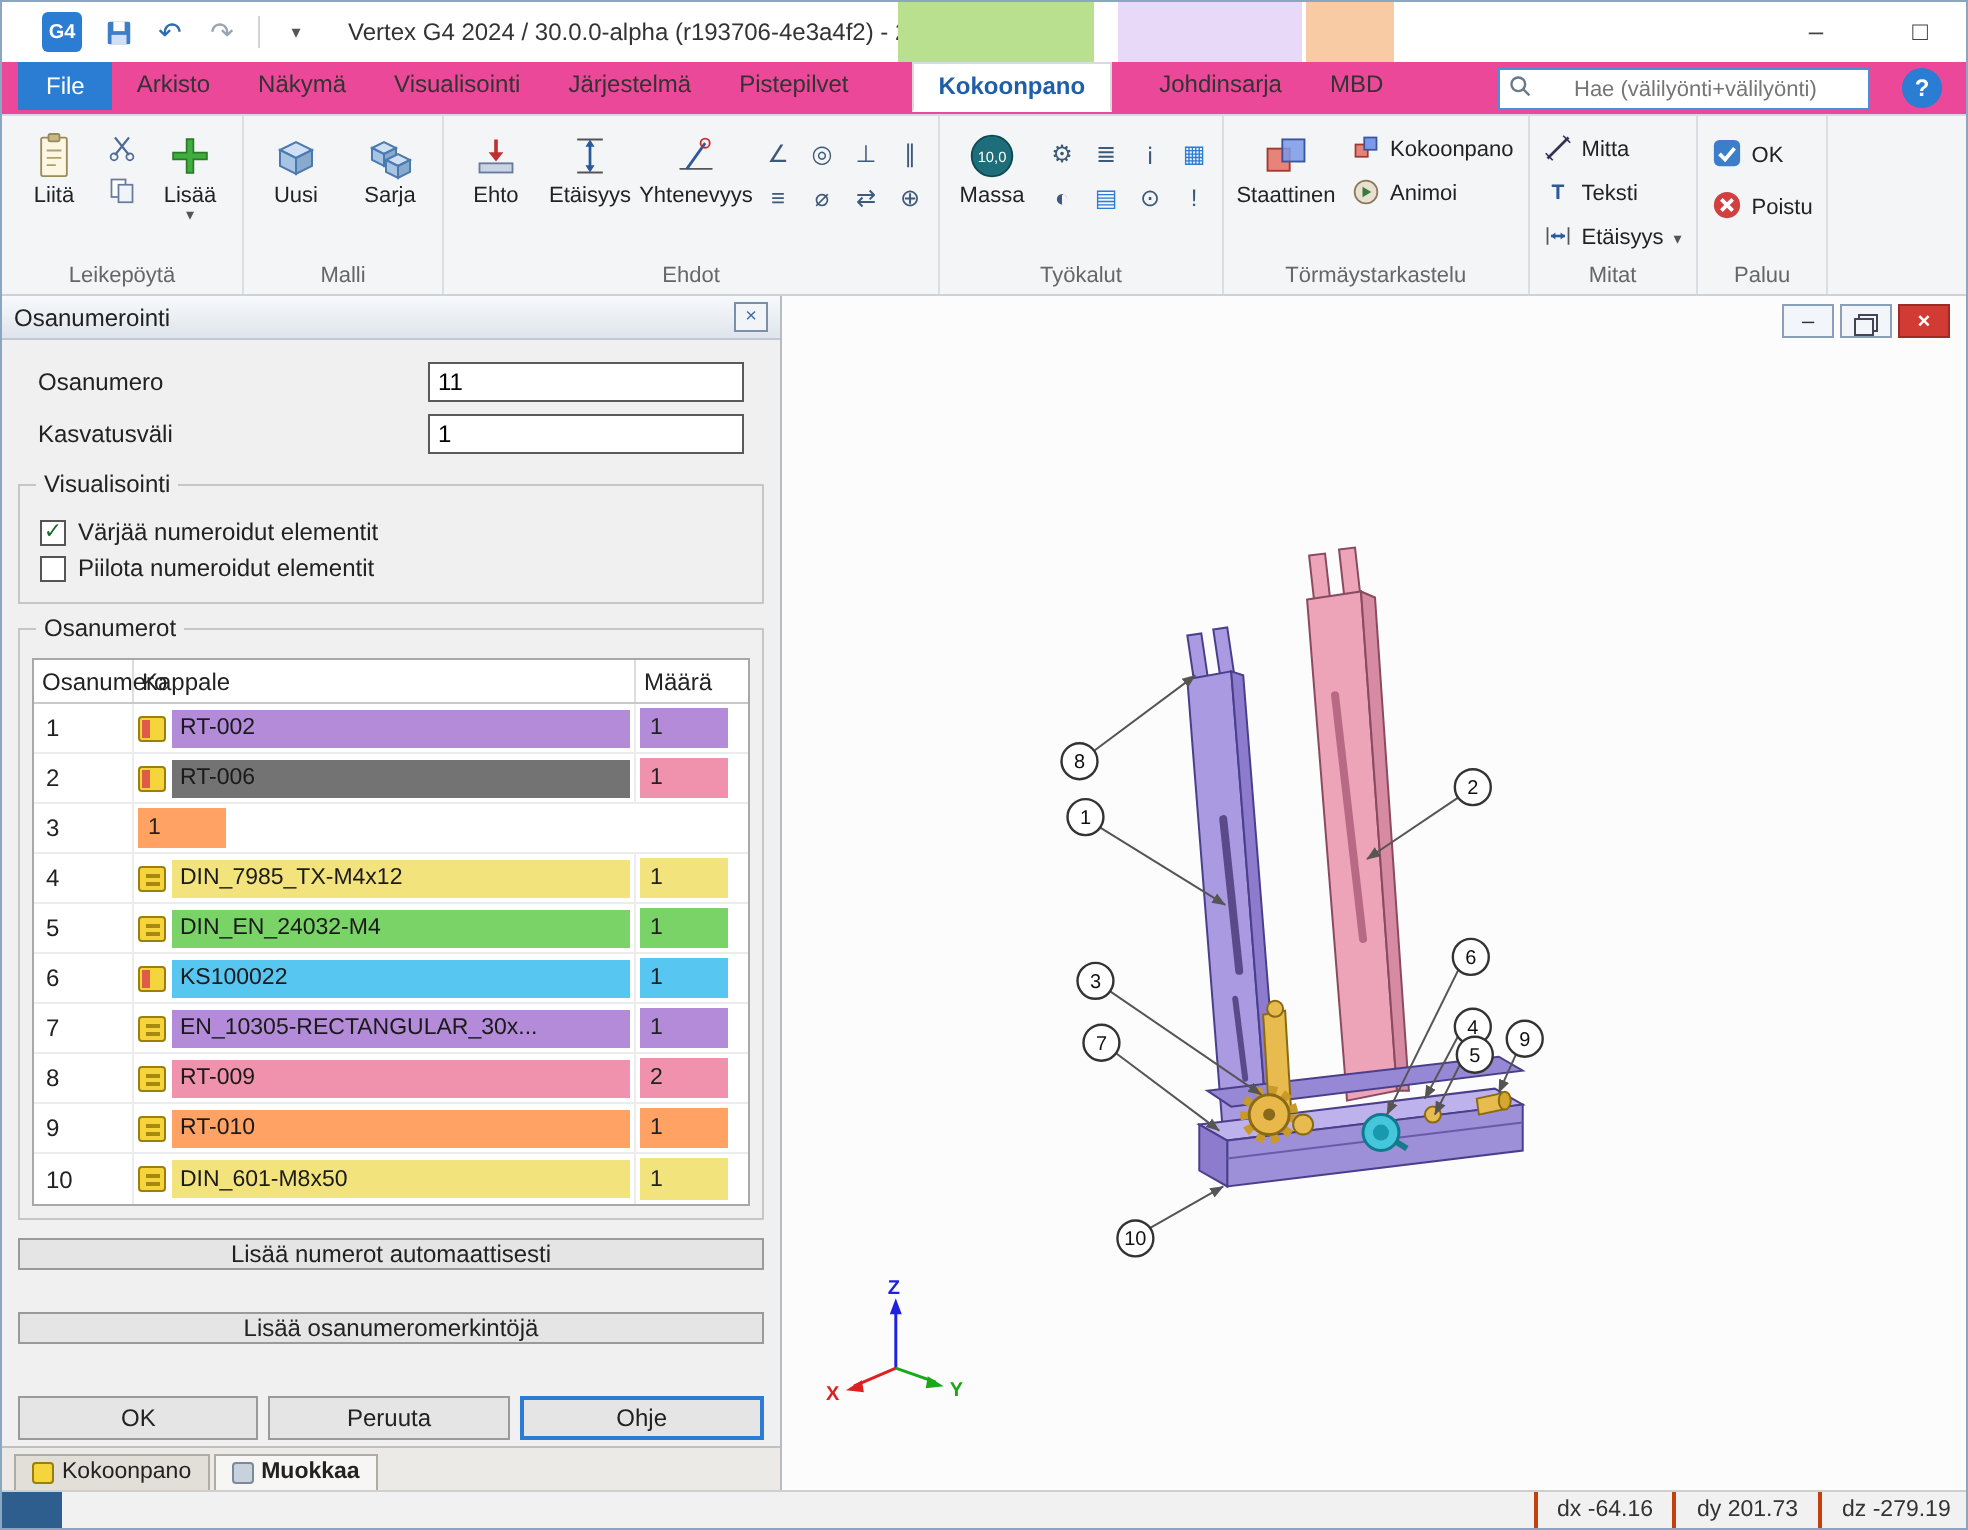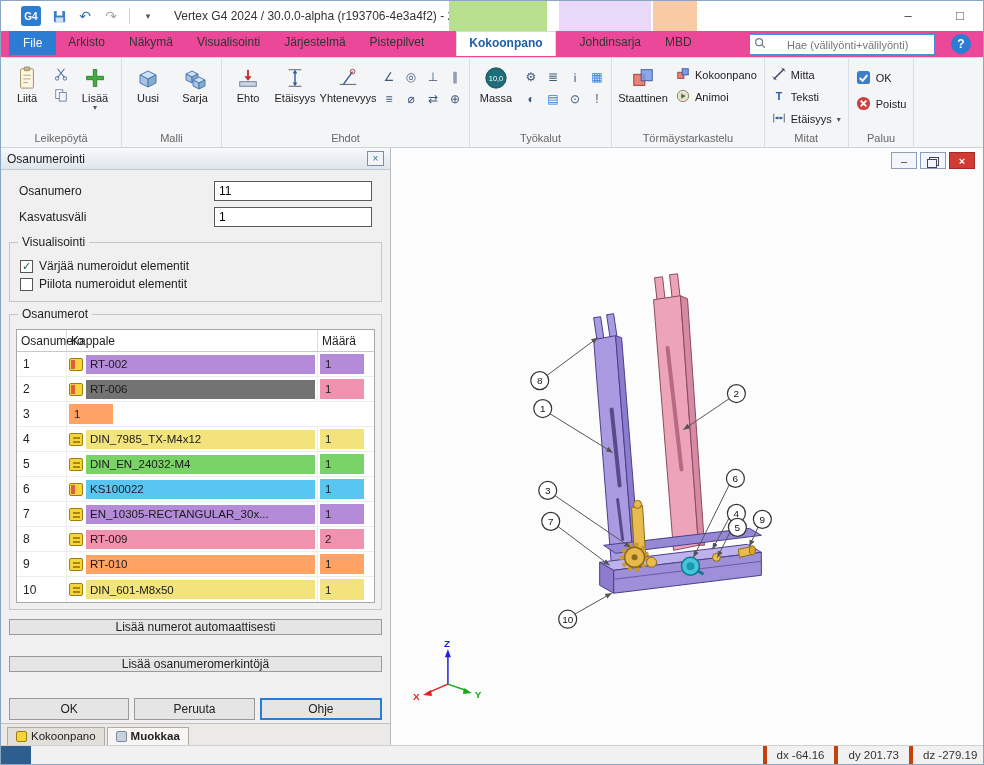--- a/index.html
+++ b/index.html
@@ -109,21 +109,21 @@
   .vp-btn.close { background:#d23b33; border-color:#a02a24; color:#fff; font-weight:bold; }
   .vp-btn.restore { position:relative; }
   .vp-btn.restore::before { content:""; position:absolute; width:8px; height:7px; border:1px solid #445; top:4px; left:8px; background:#f2f6fa; }
   .vp-btn.restore::after { content:""; position:absolute; width:8px; height:7px; border:1px solid #445; top:6px; left:6px; background:#f2f6fa; }
   .vp-svg { position:absolute; inset:0; }
 
   
   .statusbar { height:19px; background:#f1f1f1; border-top:1px solid #cfcfcf; display:flex; align-items:center; flex:0 0 auto; }
   .status-accent { width:30px; height:100%; background:#2e5e8e; }
   .status-spacer { flex:1; }
-  .scell { border-left:4px solid #c2410c; padding:0 10px; font-size:11.5px; color:#333; height:100%; display:flex; align-items:center; white-space:nowrap; }
+  .scell { border-left:2px solid #c2410c; padding:0 10px; font-size:11.5px; color:#333; height:100%; display:flex; align-items:center; white-space:nowrap; }
   .scell.clip { width:74px; overflow:hidden; padding-right:0; }
 
   svg text { font-family:"Liberation Sans", sans-serif; }
 </style>
 </head>
 <body>
 
 <div class="window">
 
   <div class="titlebar">

